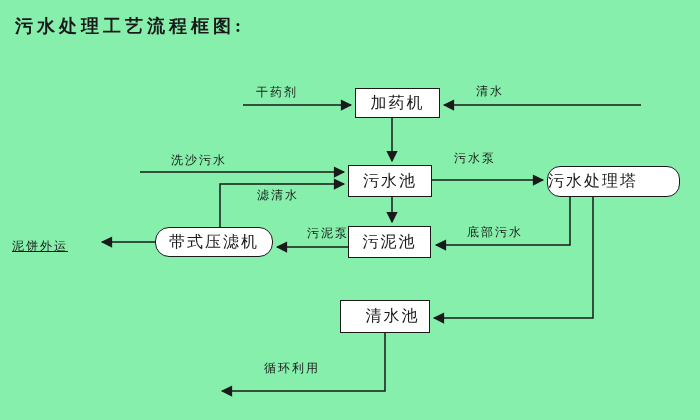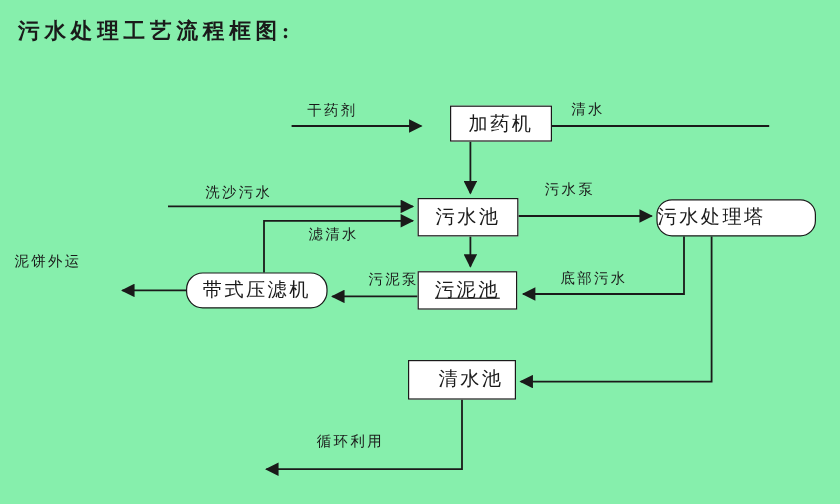--- a/index.html
+++ b/index.html
@@ -79,43 +79,43 @@
       <path d="M432,180 H543" marker-end="url(#arr)"></path>
       <path d="M392,197 V222" marker-end="url(#arr)"></path>
       <path d="M348,247 H277" marker-end="url(#arr)"></path>
       <path d="M155,242 H102" marker-end="url(#arr)"></path>
       <path d="M570,197 V245 H436" marker-end="url(#arr)"></path>
       <path d="M593,197 V318 H434" marker-end="url(#arr)"></path>
       <path d="M385,333 V391 H222" marker-end="url(#arr)"></path>
     </g>
   </svg>
 
-  <div class="node" style="left:355px; top:88px; width:85px; height:30px;margin-left:20px;">加药机</div>
+  <div class="node" style="left:355px; top:88px; width:85px; height:30px;">加药机</div>
 
   <div class="node" style="left:348px; top:165px; width:84px; height:32px;">污水池</div>
 
   <div class="node align-left" style="left:547px; top:166px; width:133px; height:31px;">污水处理塔</div>
 
   <div class="node" style="left:155px; top:227px; width:118px; height:30px;border-radius:14px;">带式压滤机</div>
 
-  <div class="node" style="left:348px; top:226px; width:83px; height:32px;text-decoration:underline;">污泥池</div>
+  <div class="node" style="left:348px; top:226px; width:83px; height:32px;">污泥池</div>
 
   <div class="node" style="left:340px; top:300px; width:90px; height:33px;padding-left:15px;">清水池</div>
 
   <div class="flow-label" style="left:256px; top:86px;">干药剂</div>
 
   <div class="flow-label" style="left:476px; top:85px;">清水</div>
 
   <div class="flow-label" style="left:171px; top:154px;">洗沙污水</div>
 
   <div class="flow-label" style="left:257px; top:189px;">滤清水</div>
 
   <div class="flow-label" style="left:454px; top:152px;">污水泵</div>
 
   <div class="flow-label" style="left:286px; top:227px;margin-left:21px;">污泥泵</div>
 
-  <div class="flow-label" style="left:12px; top:212px;">泥饼外运</div>
+  <div class="flow-label" style="left:12px; top:240px;text-decoration:underline;">泥饼外运</div>
 
   <div class="flow-label" style="left:467px; top:226px;">底部污水</div>
 
   <div class="flow-label" style="left:264px; top:362px;">循环利用</div>
 
 </div>
 
 </body></html>

